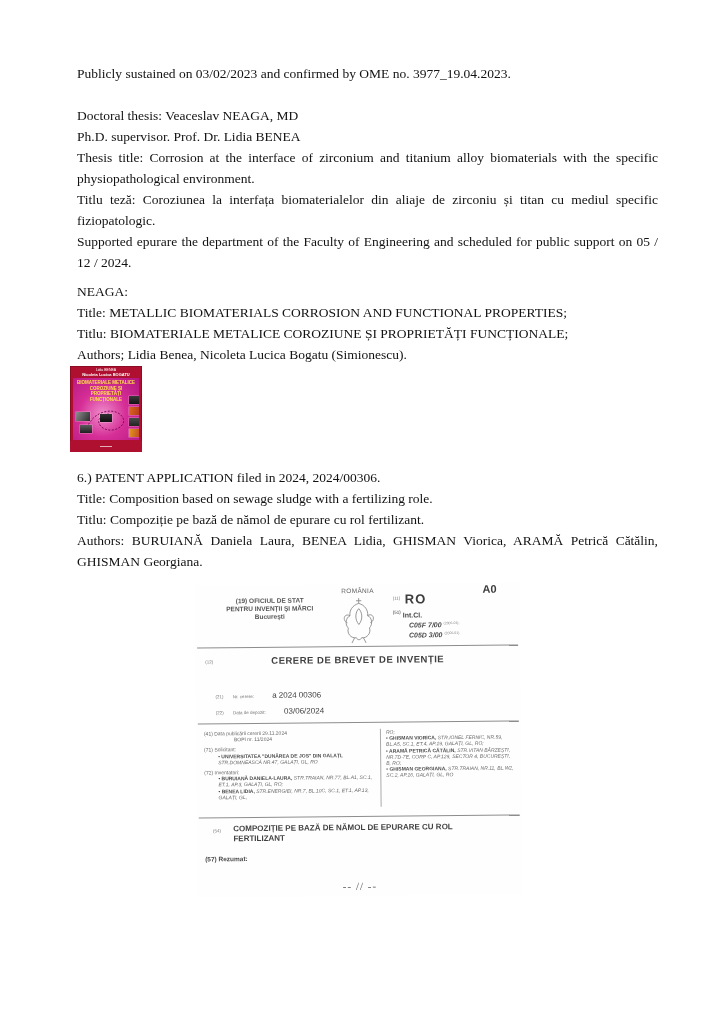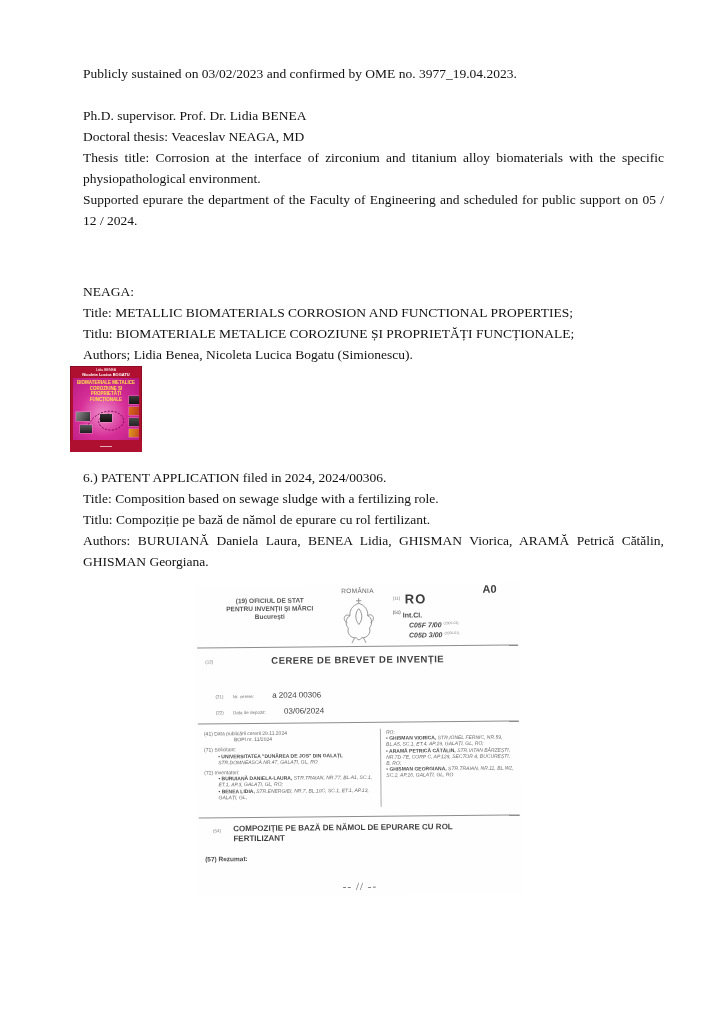--- a/index.html
+++ b/index.html
@@ -1,21 +1,21 @@
 <!DOCTYPE html>
 <html><head>
 <meta charset="utf-8">
 <style>
   html,body { margin:0; padding:0; background:#e9e9e9; }
   .page {
     position:relative; width:720px; height:1018px; margin:0 auto;
     background:#ffffff; overflow:hidden;
     font-family:"Liberation Serif", serif; color:#121212;
   }
-  .doc { position:absolute; left:83px; width:581px; font-size:13.5px; line-height:21px; }
+  .doc { position:absolute; left:77px; width:581px; font-size:13.5px; line-height:21px; }
   .doc p { margin:0; }
   .just { text-align:justify; }
   .blank { height:21px; }
   b { font-weight:normal; }
 
   
   .cover {
     position:absolute; left:70px; top:366px; width:72px; height:82px;
     background:#b01030; font-family:"Liberation Sans", sans-serif;
     box-shadow:0 0 0 1px #8c0c24 inset;
@@ -87,23 +87,24 @@
   .scan-footer { left:0; top:296px; width:100%; text-align:center; font-family:"Liberation Serif", serif; font-size:11px; color:#555; letter-spacing:1px; }
 </style>
 </head>
 <body>
 
 <div class="page">
 
   <div class="doc" style="top:63px">
     <p><span>Publicly sustained on 03/02/2023 and confirmed by OME no. 3977_19.04.2023.</span></p>
     <p class="blank"></p>
+    <p>Doctoral thesis: Veaceslav NEAGA, MD</p>
     <p>Ph.D. supervisor. Prof. Dr. Lidia BENEA</p>
-    <p>Doctoral thesis: Veaceslav NEAGA, MD</p>
     <p class="just"><span>Thesis title: </span><b>Corrosion at the interface of zirconium and titanium alloy biomaterials with the specific physiopathological environment.</b></p>
+    <p class="just"><span>Titlu teză: </span><b>Coroziunea la interfața biomaterialelor din aliaje de zirconiu și titan cu mediul specific fiziopatologic</b><span>.</span></p>
     <p class="just"><span>Supported epurare the department of the Faculty of Engineering and scheduled for public support on </span><b>05 / 12 / 2024.</b></p>
   </div>
 
   <div class="doc" style="top:281px">
     <p><b>NEAGA:</b></p>
     <p><span>Title: </span><b>METALLIC BIOMATERIALS CORROSION AND FUNCTIONAL PROPERTIES;</b></p>
     <p><span>Titlu: </span><b>BIOMATERIALE METALICE COROZIUNE ȘI PROPRIETĂȚI FUNCȚIONALE;</b></p>
     <p><b>Authors; Lidia Benea, Nicoleta Lucica Bogatu (Simionescu).</b></p>
   </div>
 

